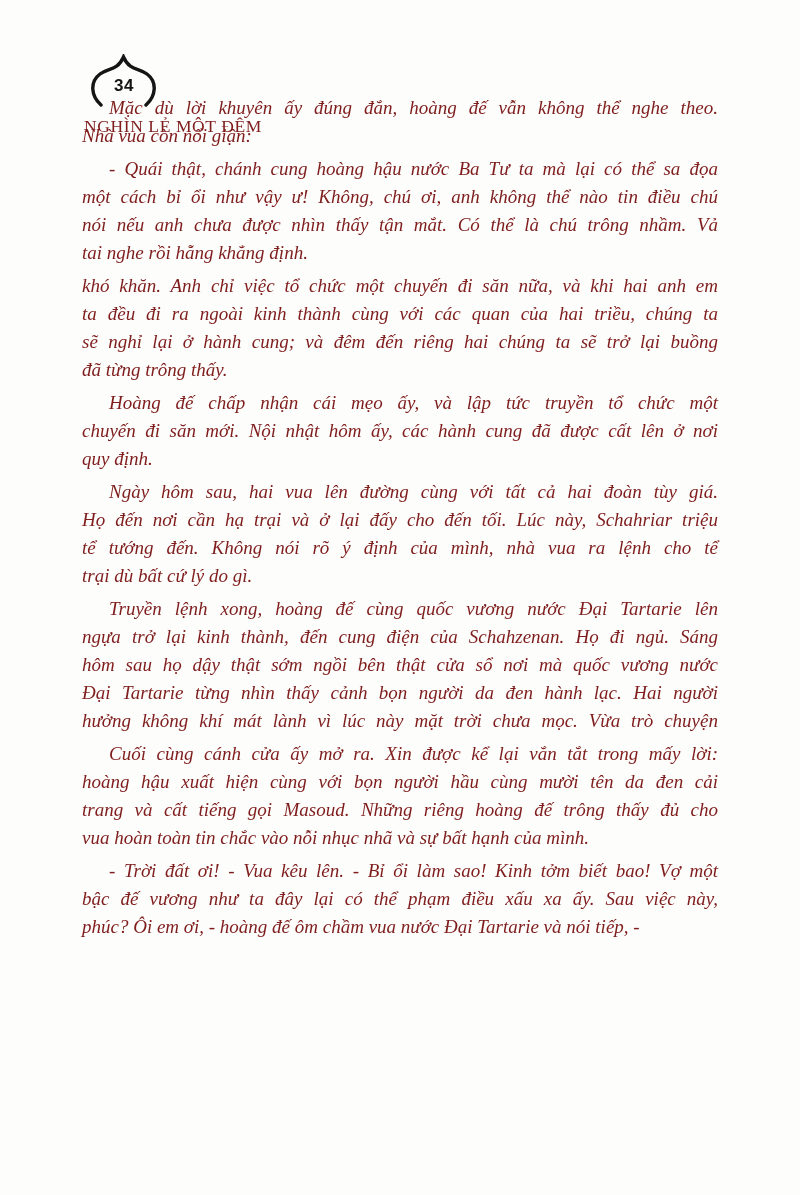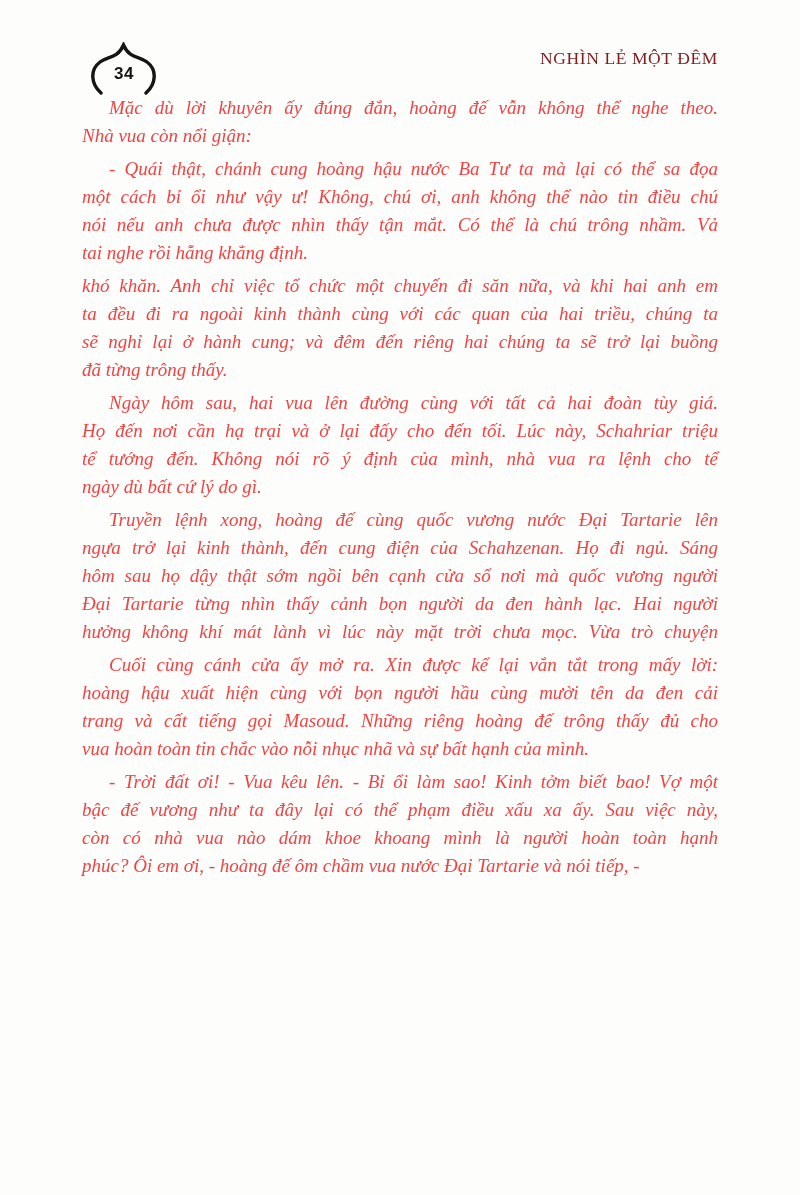--- a/index.html
+++ b/index.html
@@ -14,26 +14,27 @@
     height: 1195px;
     background: #fdfdfc;
     overflow: hidden;
     font-family: "Liberation Serif", "DejaVu Serif", serif;
     color: #1c1c1c;
   }
 
   
   .page-header {
     position: absolute;
-    top: 42px;
+    top: 54px;
     left: 84px;
     right: 82px;
     display: flex;
     justify-content: space-between;
     align-items: flex-start;
+    flex-direction: column;
   }
 
   .page-number-ornament {
     position: relative;
     width: 72px;
     height: 56px;
     margin-left: 4px;
   }
 
   .page-number-ornament svg {
@@ -65,21 +66,21 @@
 
   
   .page-body {
     position: absolute;
     top: 94px;
     left: 82px;
     width: 636px;
     font-style: italic;
     font-size: 19px;
     line-height: 28px;
-    color: #ef4444;
+    color: #7f1d1d;
   }
 
   .para {
     margin: 5px 0;
   }
   .para:first-child { margin-top: 0; }
 
   .line {
     display: block;
     text-align: justify;
@@ -127,39 +128,43 @@
         <span class="line">nói nếu anh chưa được nhìn thấy tận mắt. Có thể là chú trông nhầm. Vả</span>
         <span class="line last">tai nghe rồi hẵng khẳng định.</span>
       </p>
       <p class="para">
         <span class="line">khó khăn. Anh chỉ việc tổ chức một chuyến đi săn nữa, và khi hai anh em</span>
         <span class="line">ta đều đi ra ngoài kinh thành cùng với các quan của hai triều, chúng ta</span>
         <span class="line">sẽ nghỉ lại ở hành cung; và đêm đến riêng hai chúng ta sẽ trở lại buồng</span>
         <span class="line last">đã từng trông thấy.</span>
       </p>
       <p class="para">
+        <span class="line first">Hoàng đế chấp nhận cái mẹo ấy, và lập tức truyền tổ chức một</span>
+        <span class="line">chuyến đi săn mới. Nội nhật hôm ấy, các hành cung đã được cất lên ở nơi</span>
+        <span class="line last">quy định.</span>
+      </p>
+      <p class="para">
         <span class="line first">Ngày hôm sau, hai vua lên đường cùng với tất cả hai đoàn tùy giá.</span>
         <span class="line">Họ đến nơi cần hạ trại và ở lại đấy cho đến tối. Lúc này, Schahriar triệu</span>
         <span class="line">tể tướng đến. Không nói rõ ý định của mình, nhà vua ra lệnh cho tể</span>
-        <span class="line last">ngày dù bất cứ lý do gì.</span>
+        <span class="line last">trại dù bất cứ lý do gì.</span>
       </p>
       <p class="para">
         <span class="line first">Truyền lệnh xong, hoàng đế cùng quốc vương nước Đại Tartarie lên</span>
         <span class="line">ngựa trở lại kinh thành, đến cung điện của Schahzenan. Họ đi ngủ. Sáng</span>
-        <span class="line">hôm sau họ dậy thật sớm ngồi bên cạnh cửa sổ nơi mà quốc vương người</span>
+        <span class="line">hôm sau họ dậy thật sớm ngồi bên thật cửa sổ nơi mà quốc vương nước</span>
         <span class="line">Đại Tartarie từng nhìn thấy cảnh bọn người da đen hành lạc. Hai người</span>
         <span class="line">hưởng không khí mát lành vì lúc này mặt trời chưa mọc. Vừa trò chuyện</span>
       </p>
       <p class="para">
         <span class="line first">Cuối cùng cánh cửa ấy mở ra. Xin được kể lại vắn tắt trong mấy lời:</span>
         <span class="line">hoàng hậu xuất hiện cùng với bọn người hầu cùng mười tên da đen cải</span>
         <span class="line">trang và cất tiếng gọi Masoud. Những riêng hoàng đế trông thấy đủ cho</span>
         <span class="line last">vua hoàn toàn tin chắc vào nỗi nhục nhã và sự bất hạnh của mình.</span>
       </p>
       <p class="para">
         <span class="line first">- Trời đất ơi! - Vua kêu lên. - Bỉ ổi làm sao! Kinh tởm biết bao! Vợ một</span>
         <span class="line">bậc đế vương như ta đây lại có thể phạm điều xấu xa ấy. Sau việc này,</span>
-        <span class="line">còn có nhà vua nào dám khoe khoang mình là người hoàn toàn hạnh</span>
         <span class="line last">phúc? Ôi em ơi, - hoàng đế ôm chầm vua nước Đại Tartarie và nói tiếp, -</span>
       </p>
     </main>
 
 </div>
 
 </body></html>

